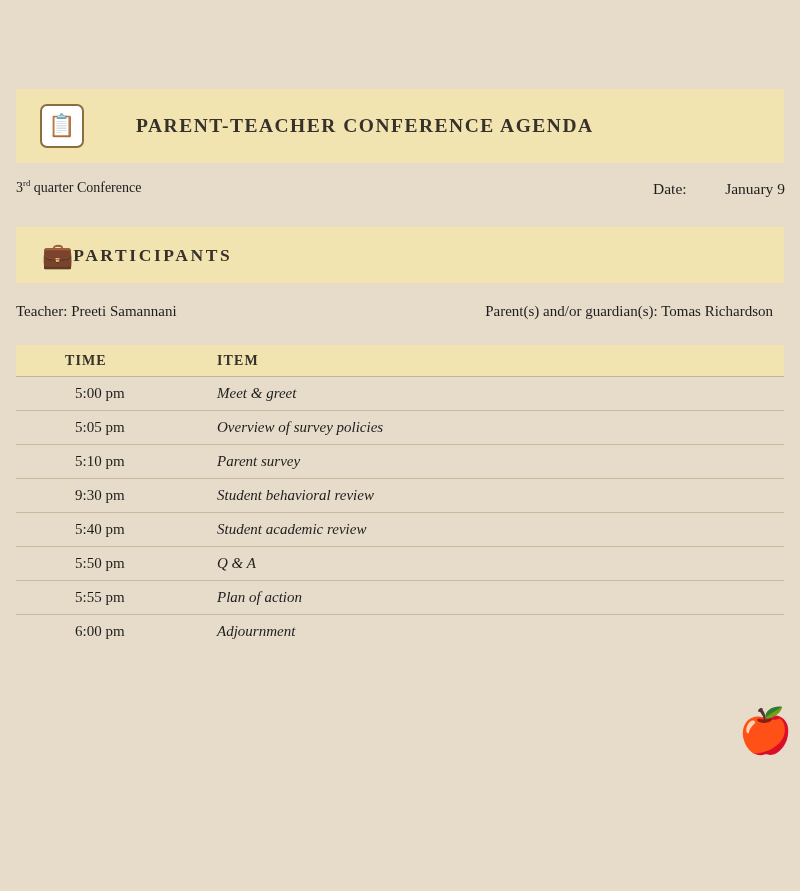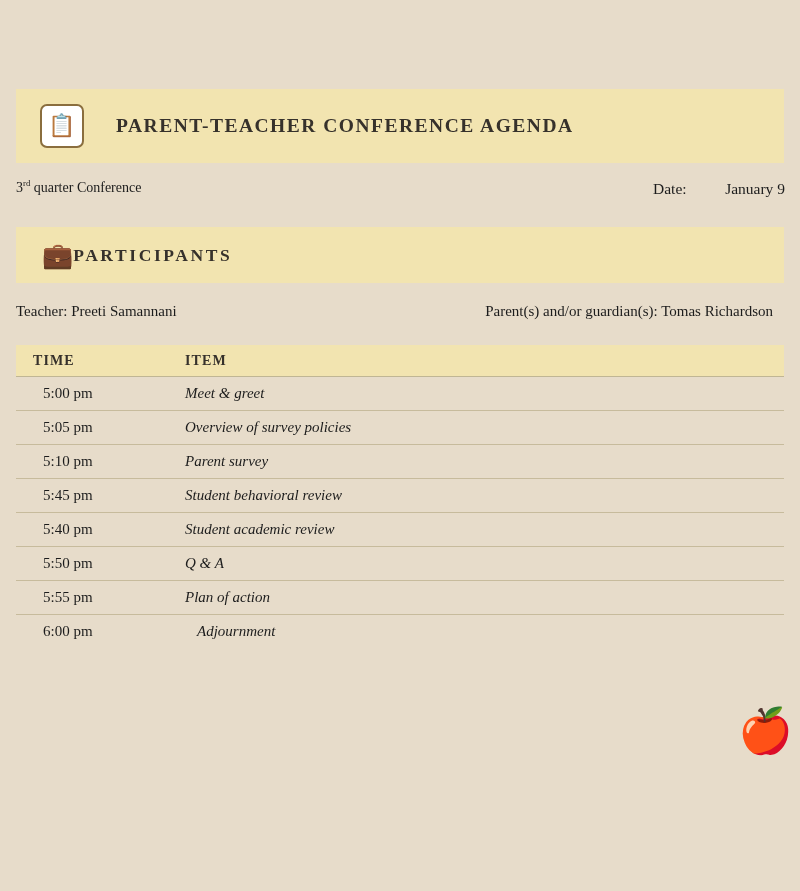--- a/index.html
+++ b/index.html
@@ -43,21 +43,21 @@
     border: 2px solid #8a6e3e;
     border-radius: 7px;
     display: flex;
     align-items: center;
     justify-content: center;
     font-size: 22px;
     line-height: 1;
     box-sizing: border-box;
   }
   .title-text {
-    margin-left: 32px;
+    margin-left: 52px;
     font-size: 19.5px;
     font-weight: bold;
     letter-spacing: 1.5px;
     color: #36312b;
     white-space: nowrap;
   }
 
   
   .subline {
     position: absolute;
@@ -159,33 +159,33 @@
   .agenda-head .col-item {
     font-size: 14px;
     font-weight: bold;
     letter-spacing: 1.1px;
     color: #36312b;
   }
   .col-time {
     width: 169px;
     padding-left: 17px;
     box-sizing: border-box;
+    margin-left: 32px;
   }
   .col-item {
     flex: 1;
   }
   .agenda-row {
     height: 33px;
     display: flex;
     align-items: center;
     border-bottom: 1px solid #c7bb9c;
   }
   .agenda-row:last-child {
     border-bottom: none;
-    gap: 12px;
   }
   .agenda-row .col-time {
     font-size: 15px;
     padding-left: 27px;
   }
   .agenda-row .col-item {
     font-size: 15px;
     font-style: italic;
   }
 
@@ -236,21 +236,21 @@
         </div>
         <div class="agenda-row">
           <div class="col-time">5:05 pm</div>
           <div class="col-item">Overview of survey policies</div>
         </div>
         <div class="agenda-row">
           <div class="col-time">5:10 pm</div>
           <div class="col-item">Parent survey</div>
         </div>
         <div class="agenda-row">
-          <div class="col-time">5:45 pm</div>
+          <div class="col-time">9:30 pm</div>
           <div class="col-item">Student behavioral review</div>
         </div>
         <div class="agenda-row">
           <div class="col-time">5:40 pm</div>
           <div class="col-item">Student academic review</div>
         </div>
         <div class="agenda-row">
           <div class="col-time">5:50 pm</div>
           <div class="col-item">Q &amp; A</div>
         </div>

